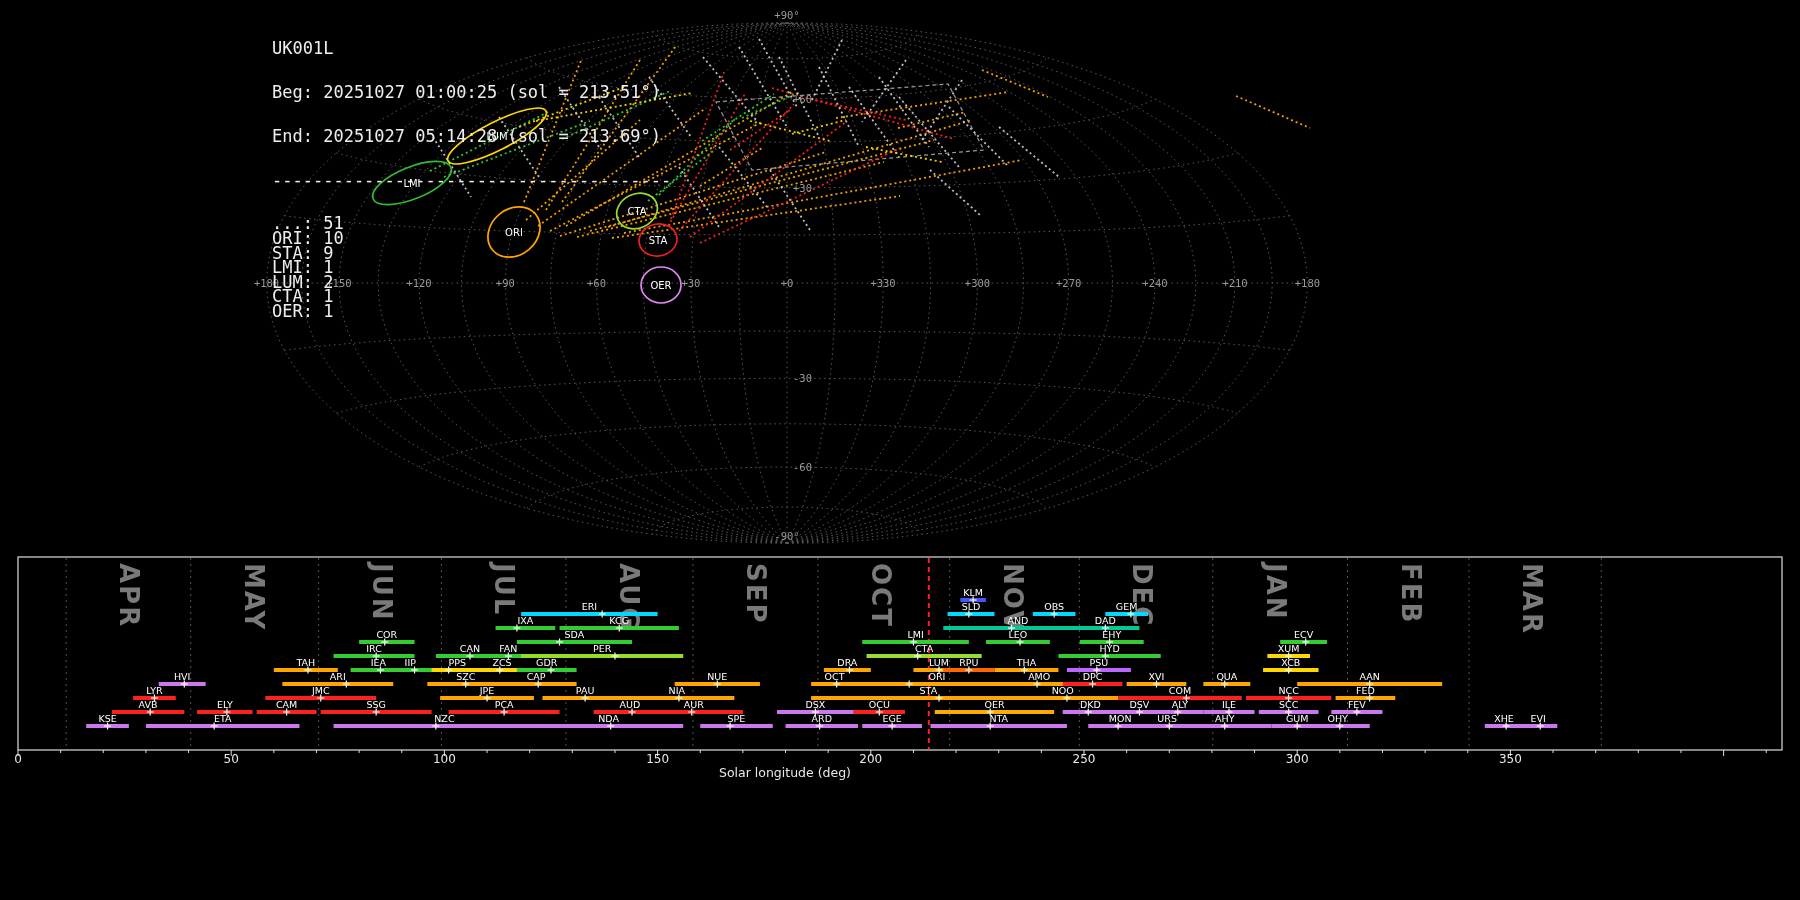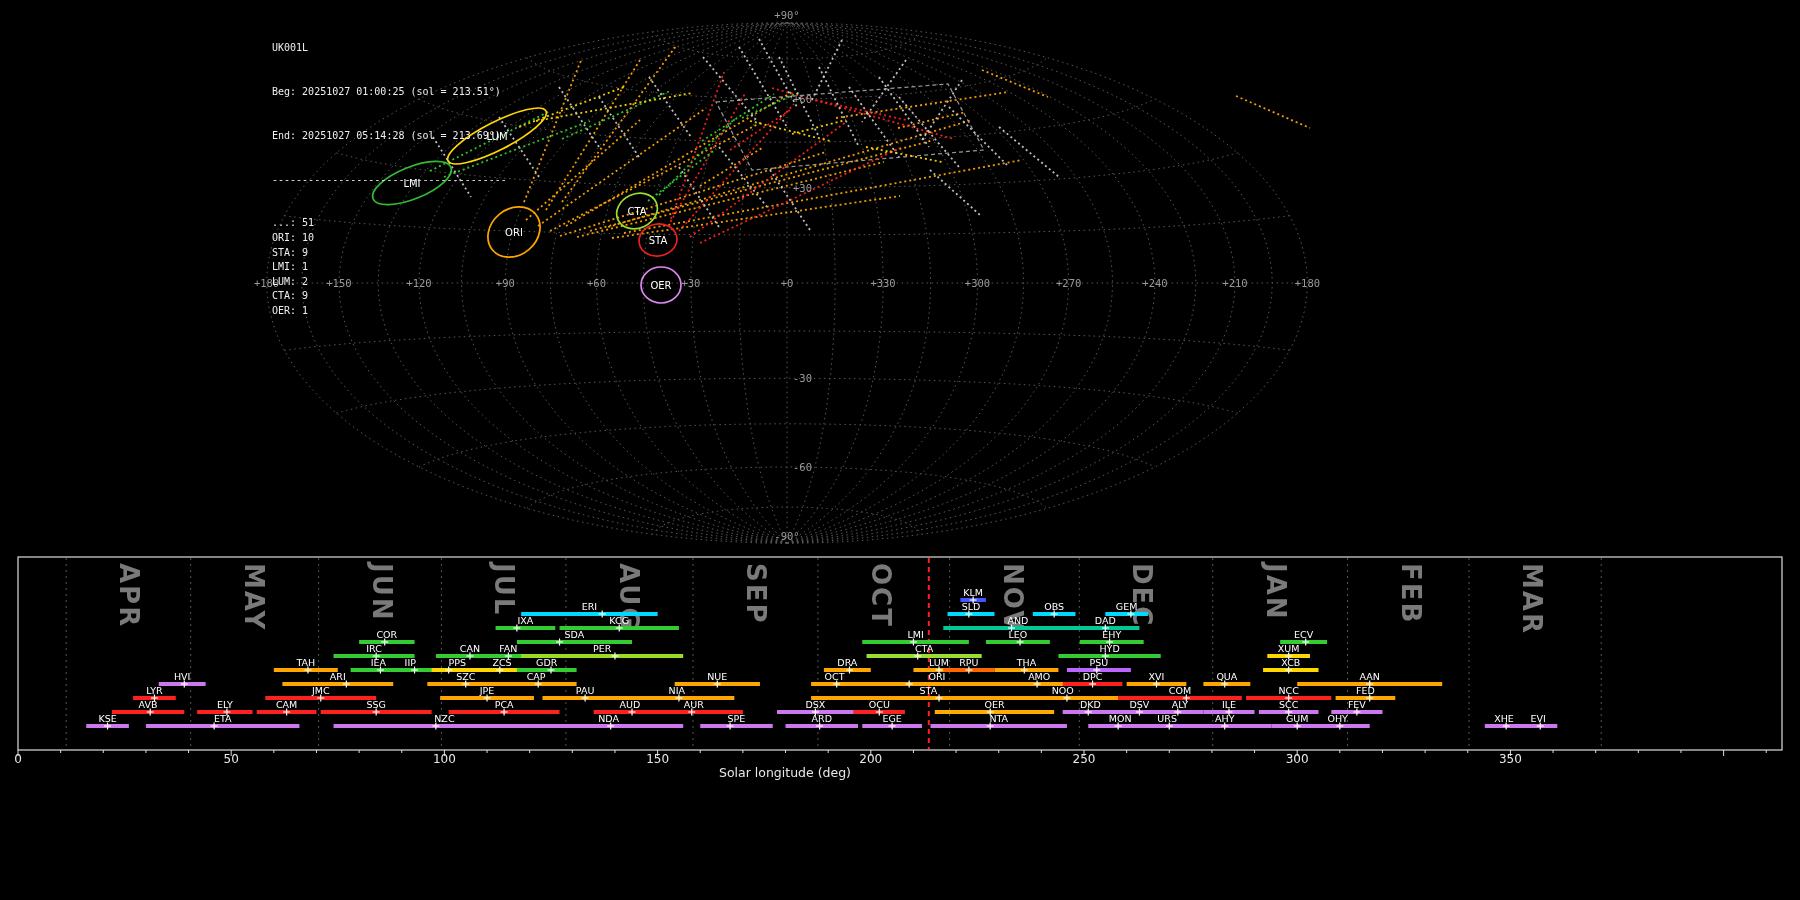--- a/index.html
+++ b/index.html
@@ -1,20 +1,20 @@
 <!DOCTYPE html>
 <html><head>
 <meta charset="utf-8">
 <style>
   html,body{margin:0;padding:0;background:#000;}
   #screen{position:relative;width:1800px;height:900px;background:#000;overflow:hidden;
           font-family:"DejaVu Sans",sans-serif;}
   #plot{position:absolute;left:0;top:0;}
   .info-panel{position:absolute;left:272px;top:12px;color:#eee;
-    font-family:"DejaVu Sans Mono",monospace;font-size:10px;line-height:14.6px;white-space:pre;}
+    font-family:"DejaVu Sans Mono",monospace;font-size:17px;line-height:14.6px;white-space:pre;}
   text{font-family:"DejaVu Sans",sans-serif;}
   .coord-lbl{fill:#9a9a9a;font-size:10.5px;font-family:"DejaVu Sans Mono",monospace;}
   .radiant-lbl{fill:#fff;font-size:10px;}
   .bar-lbl{fill:#fff;font-size:9.5px;text-anchor:middle;}
   .month-lbl{fill:#7a7a7a;font-size:26px;font-weight:bold;letter-spacing:2px;}
   .tick-lbl{fill:#e8e8e8;font-size:12px;text-anchor:middle;}
   .axis-title{fill:#e8e8e8;font-size:12.5px;text-anchor:middle;}
 </style>
 </head>
 <body>
@@ -574,15 +574,15 @@
       <text x="1084" y="763" class="tick-lbl">250</text>
       <text x="1297.2" y="763" class="tick-lbl">300</text>
       <text x="1510.4" y="763" class="tick-lbl">350</text>
       <text x="785" y="777" class="axis-title">Solar longitude (deg)</text>
     </svg>
   <div class="info-panel">
     <div>UK001L</div>
     <div>Beg: 20251027 01:00:25 (sol = 213.51°)</div>
     <div>End: 20251027 05:14:28 (sol = 213.69°)</div>
     <div>---------------------------------------</div>
-    <div id="shower-counts"><div>...: 51</div><div>ORI: 10</div><div>STA: 9</div><div>LMI: 1</div><div>LUM: 2</div><div>CTA: 9</div><div>OER: 1</div></div>
+    <div id="shower-counts"><div>...: 51</div><div>ORI: 10</div><div>STA: 9</div><div>LMI: 1</div><div>LUM: 2</div><div>CTA: 1</div><div>OER: 1</div></div>
   </div>
 </div>
 
 </body></html>

